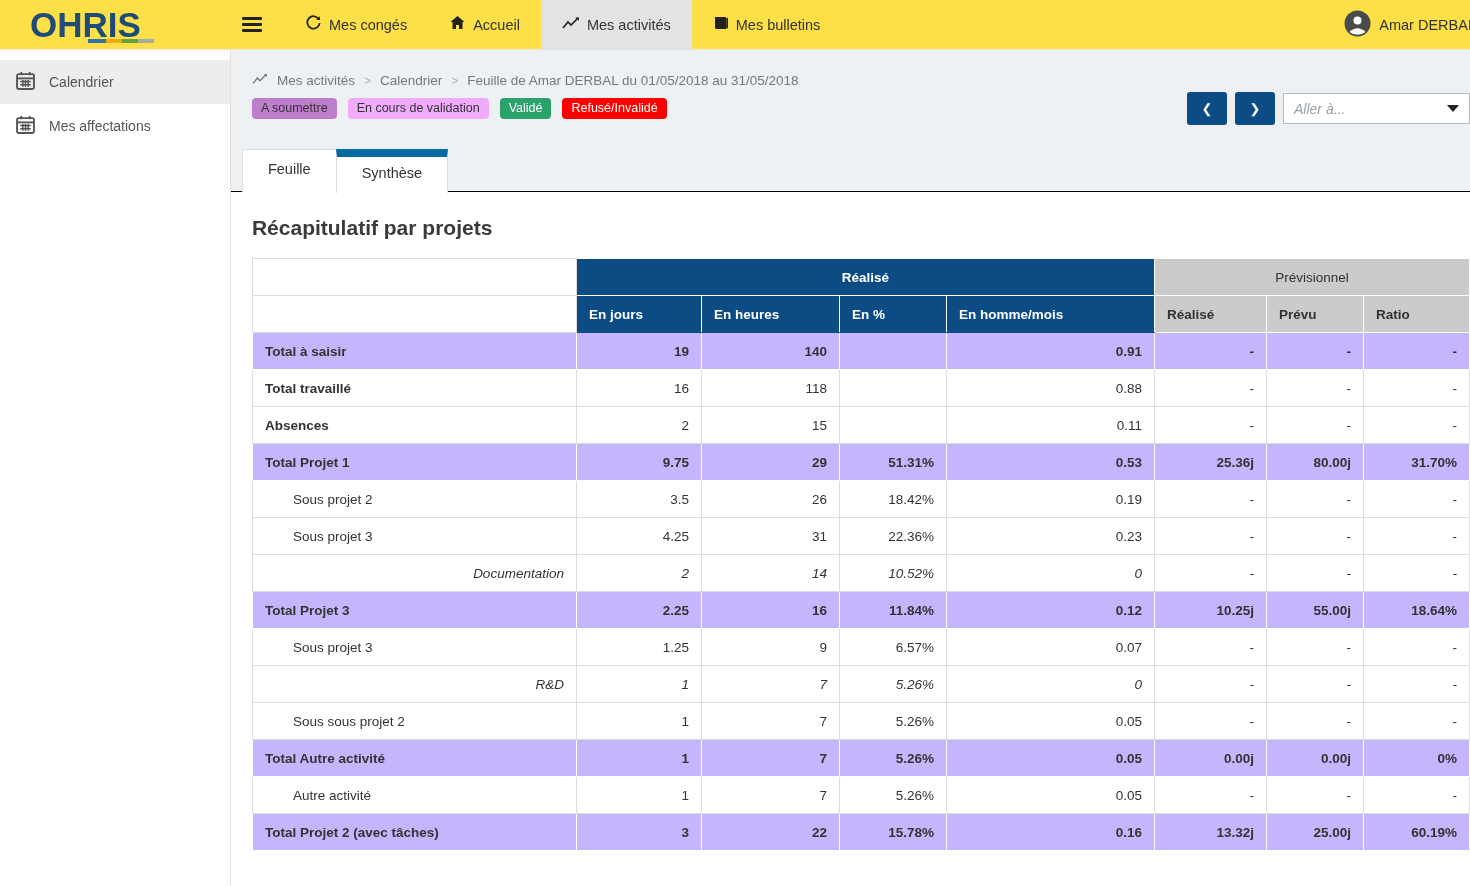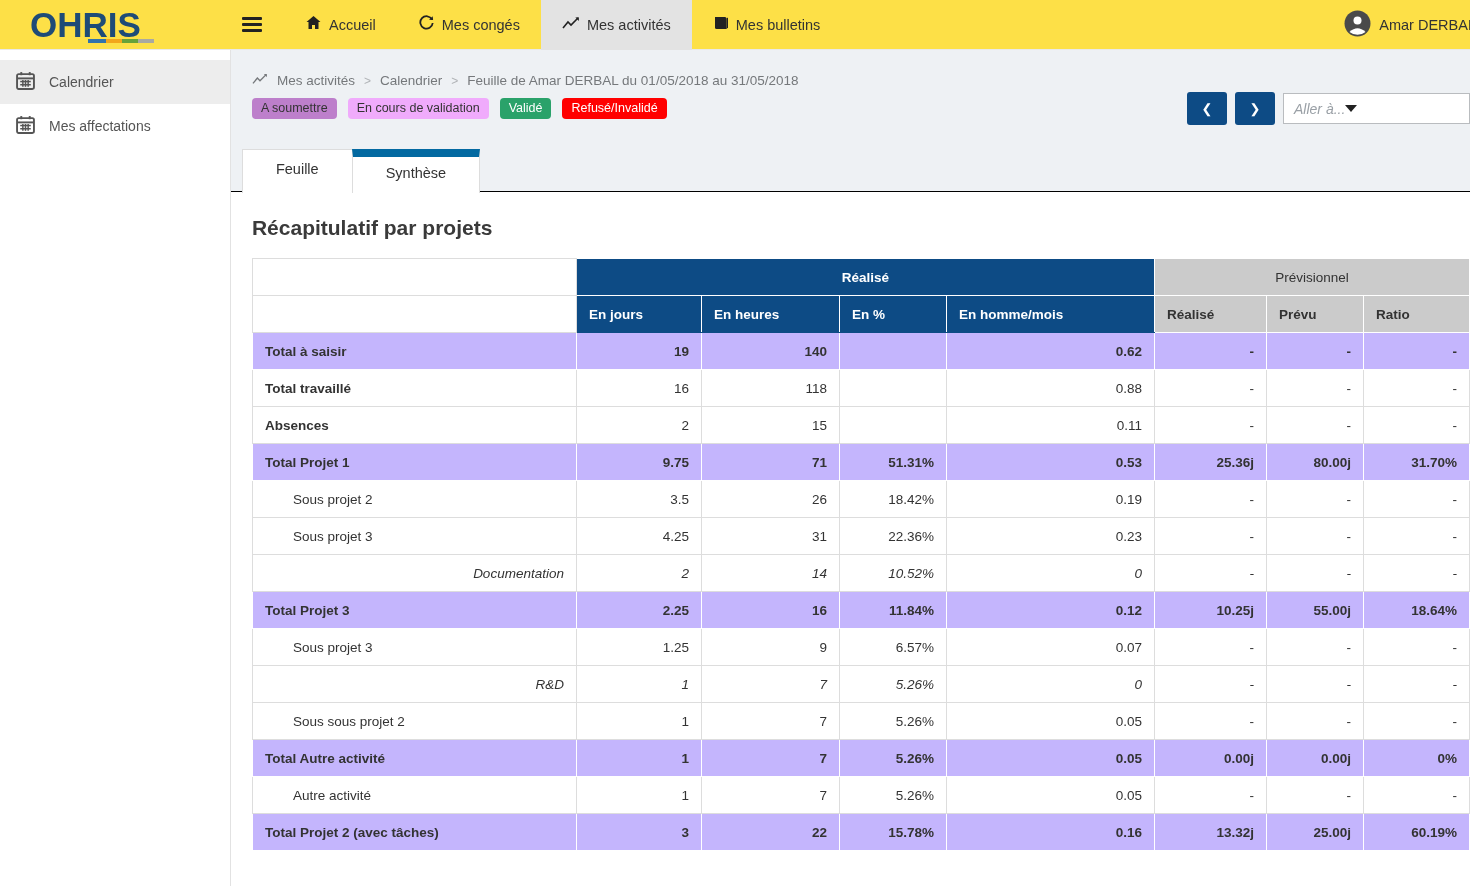--- a/index.html
+++ b/index.html
@@ -38,28 +38,28 @@
   .breadcrumb { display:flex; align-items:center; gap:9px; font-size:13.5px; color:#75787b; }
   .crumb { cursor:pointer; }
   .crumb.current { cursor:default; }
   .crumb-sep { color:#b0b3b6; font-size:12px; }
   .badges { display:flex; gap:11px; margin-top:9px; }
   .badge { font-size:12.5px; padding:3px 9px 4px; border-radius:4px; color:#333; }
   .controls { position:absolute; top:42px; right:0; display:flex; gap:8px; }
   .nav-btn { width:40px; height:33px; background:#0d4b85; color:#fff; border:none; border-radius:3px;
     font-size:13px; cursor:pointer; display:flex; align-items:center; justify-content:center; }
   .goto { width:187px; height:31px; margin-top:1px; background:#fff; border:1px solid #b9bcbf;
-    display:flex; align-items:center; padding:0 10px; cursor:pointer; }
+    display:flex; align-items:center; justify-content:space-between; padding:0 10px; cursor:pointer; }
   .goto-text { font-style:italic; color:#9aa0a6; font-size:14px; }
   .caret-down { width:0; height:0; border-left:6px solid transparent; border-right:6px solid transparent;
     border-top:7px solid #222; }
 
   
   .tabs { display:flex; padding-left:11px; }
-  .tab { background:#fff; border:1px solid #ddd; border-bottom:none; padding:11px 33px 12px;
+  .tab { background:#fff; border:1px solid #ddd; border-bottom:none; padding:11px 25px 12px;
     font-size:14.5px; color:#333; cursor:pointer; position:relative; margin-right:-1px; }
   .tab.active { border-top:8px solid #0369a1; padding-top:8px; z-index:2; }
   .content { flex:1; background:#fff; padding:16px 0 0 21px; overflow:hidden; border-top:1px solid #000000; margin-top:-1px; }
   .tabs .tab { bottom:-1px; }
   .page-title { font-size:21px; font-weight:700; color:#3a3a3a; margin:8px 0 18px; }
 
   
   table { border-collapse:collapse; table-layout:fixed; width:1217px; font-size:13.5px; }
   th, td { border:1px solid #ddd; padding:0 12px; height:37px; overflow:hidden; white-space:nowrap; }
   th { text-align:left; font-weight:600; }
@@ -91,33 +91,33 @@
   </div>
   <div class="hamburger">
     <span></span>
       <span></span>
       <span></span>
   </div>
   <div class="nav">
     <div class="nav-item">
       <span>
         <svg width="17" height="16" viewBox="0 0 16 16">
-            <path d="M8 1 L15 7 H13 V14 H9.5 V10 H6.5 V14 H3 V7 H1 Z" fill="#222"></path>
-          </svg>
-      </span>
-      <span>Accueil</span>
-    </div>
-    <div class="nav-item">
-      <span>
-        <svg width="17" height="16" viewBox="0 0 16 16">
             <path d="M13.5 4.5 A6.2 6.2 0 1 0 14.2 8" fill="none" stroke="#222" stroke-width="1.8"></path>
             <path d="M10.5 4.8 L14.6 4.9 L14.2 1.2 Z" fill="#222"></path>
           </svg>
       </span>
       <span>Mes congés</span>
+    </div>
+    <div class="nav-item">
+      <span>
+        <svg width="17" height="16" viewBox="0 0 16 16">
+            <path d="M8 1 L15 7 H13 V14 H9.5 V10 H6.5 V14 H3 V7 H1 Z" fill="#222"></path>
+          </svg>
+      </span>
+      <span>Accueil</span>
     </div>
     <div class="nav-item active">
       <span>
         <svg width="18" height="16" viewBox="0 0 18 16">
             <path d="M1 13 L6 7 L9 10 L16 3" fill="none" stroke="#222" stroke-width="1.6"></path>
             <path d="M16.8 2.2 L16.9 6 L13.4 2.4 Z" fill="#222"></path>
           </svg>
       </span>
       <span>Mes activités</span>
     </div>
@@ -256,21 +256,21 @@
             <th class="th-gray">Prévu</th>
             <th class="th-gray">Ratio</th>
           </tr>
         </thead>
         <tbody>
             <tr class="row-total">
               <td class="c-label">Total à saisir</td>
               <td class="c-num">19</td>
               <td class="c-num">140</td>
               <td class="c-num"></td>
-              <td class="c-num">0.62</td>
+              <td class="c-num">0.91</td>
               <td class="c-num">-</td>
               <td class="c-num">-</td>
               <td class="c-num">-</td>
             </tr>
             <tr class="row-bold">
               <td class="c-label">Total travaillé</td>
               <td class="c-num">16</td>
               <td class="c-num">118</td>
               <td class="c-num"></td>
               <td class="c-num">0.88</td>
@@ -284,21 +284,21 @@
               <td class="c-num">15</td>
               <td class="c-num"></td>
               <td class="c-num">0.11</td>
               <td class="c-num">-</td>
               <td class="c-num">-</td>
               <td class="c-num">-</td>
             </tr>
             <tr class="row-total">
               <td class="c-label">Total Projet 1</td>
               <td class="c-num">9.75</td>
-              <td class="c-num">71</td>
+              <td class="c-num">29</td>
               <td class="c-num">51.31%</td>
               <td class="c-num">0.53</td>
               <td class="c-num">25.36j</td>
               <td class="c-num">80.00j</td>
               <td class="c-num">31.70%</td>
             </tr>
             <tr class="row-sub">
               <td class="c-label">Sous projet 2</td>
               <td class="c-num">3.5</td>
               <td class="c-num">26</td>

